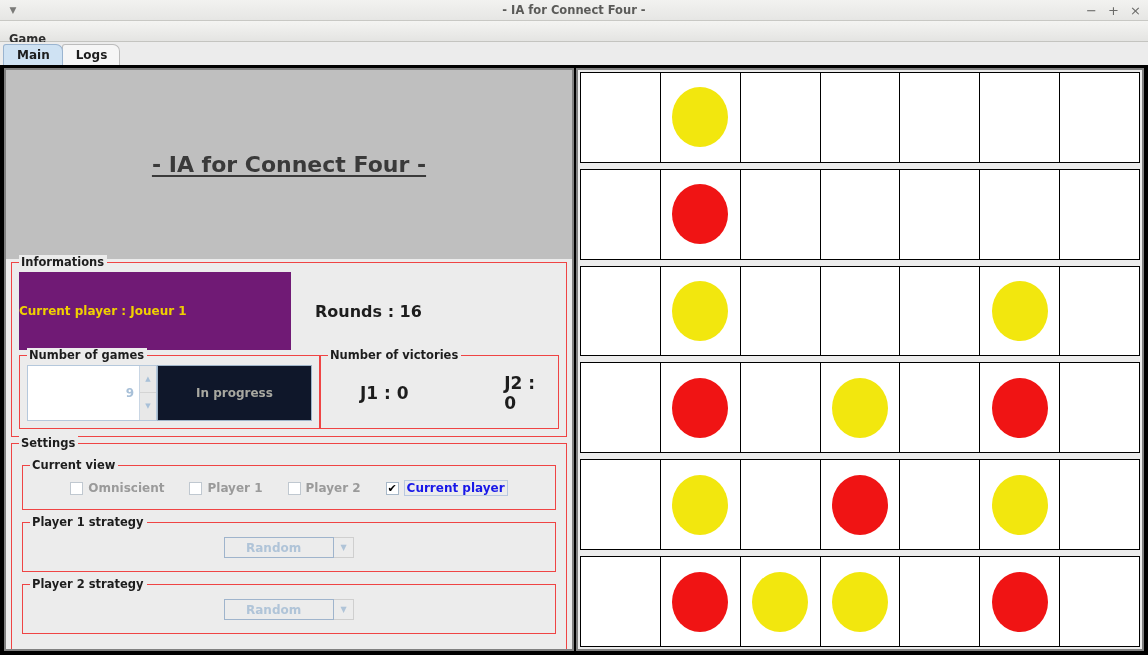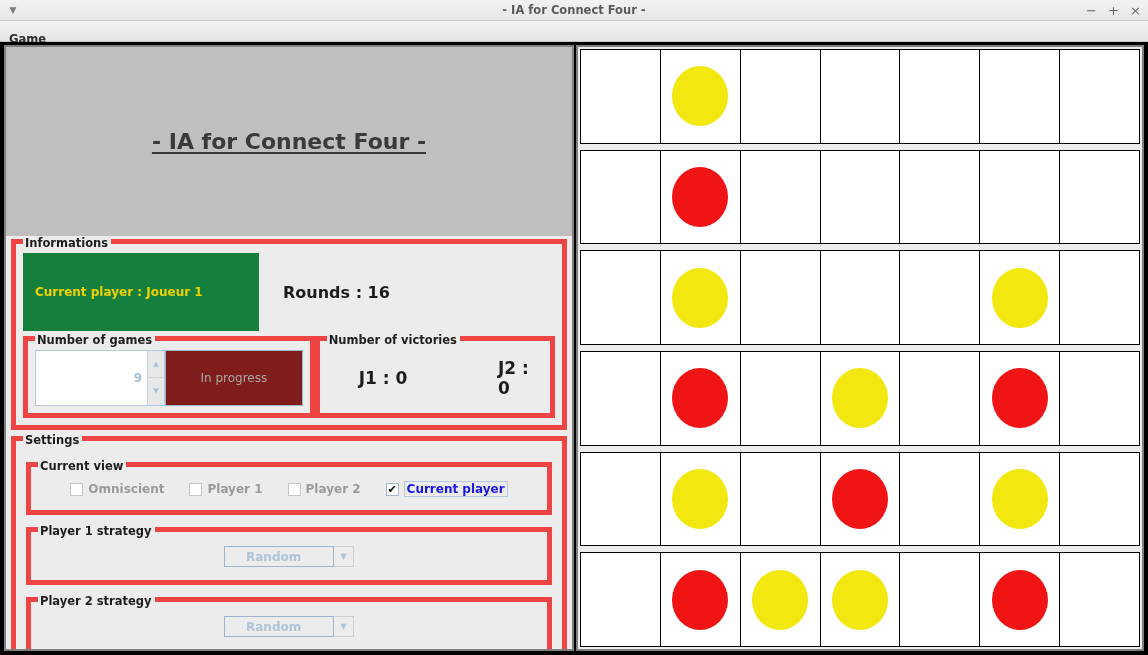--- a/index.html
+++ b/index.html
@@ -124,44 +124,43 @@
   }
   .banner-title {
     font-size: 22px; font-weight: bold;
     color: #3a3a3a;
     text-decoration: underline;
     text-underline-offset: 3px;
   }
 
   
   .tborder {
-    border: 5px solid #ef4444;
+    border: 1px solid #ef4444;
     margin: 3px 5px 3px 5px;
     padding: 9px 7px 7px 7px;
     position: relative;
     background: #ececec;
   }
   .tborder > .tb-label {
     position: absolute;
     top: -8px; left: 7px;
     background: #ececec;
     padding: 0 3px 0 2px;
     font-size: 11.5px; font-weight: bold;
     color: #1d1d1d;
     white-space: nowrap;
   }
 
   .info-row {
     display: flex; align-items: stretch;
   }
   .current-player-box {
-    background: #15803d;
-    width: 236px; height: 78px;
+    background: #701a75;
+    width: 272px; height: 78px;
     display: flex; align-items: center;
-    padding-left: 12px;
   }
   .current-player-text {
     color: #f0d000; font-size: 12px; font-weight: bold;
   }
   .rounds-text {
     font-size: 16px; font-weight: bold; color: #1d1d1d;
     margin-left: 24px; align-self: center;
   }
 
   .two-col {
@@ -193,24 +192,24 @@
   }
   .spin-up, .spin-down {
     flex: 1 1 50%;
     display: flex; align-items: center; justify-content: center;
     font-size: 7px; color: #a8c0d8; line-height: 1;
   }
   .spin-up { border-bottom: 1px solid #d4d4d4; }
 
   .inprogress-btn {
     flex: 1 1 auto;
-    background: #7f1d1d;
+    background: #0f172a;
     border: 1px solid #9fb4c8;
     display: flex; align-items: center; justify-content: center;
-    color: #a8a8a0; font-size: 12px; font-weight: normal;
+    color: #a8a8a0; font-size: 12px; font-weight: bold;
     cursor: default;
   }
 
   .victories-row {
     display: flex; align-items: center;
     height: 56px;
     font-size: 17px; font-weight: bold; color: #1d1d1d;
     padding-left: 3px;
   }
   .vic-j1 { width: 150px; }
@@ -314,20 +313,24 @@
       <div class="tb-btn">−</div>
       <div class="tb-btn">+</div>
       <div class="tb-btn">×</div>
     </div>
   </div>
 
   <div class="menubar">
     <div class="menubar-item">Game</div>
   </div>
 
+  <div class="tabbar">
+    <div class="tab active">Main</div>
+    <div class="tab inactive">Logs</div>
+  </div>
 
   <div class="body-area">
     <div class="content-outer">
 
       <div class="left-panel">
         <div class="left-inner">
 
           <div class="banner">
             <div class="banner-title">- IA for Connect Four -</div>
           </div>

